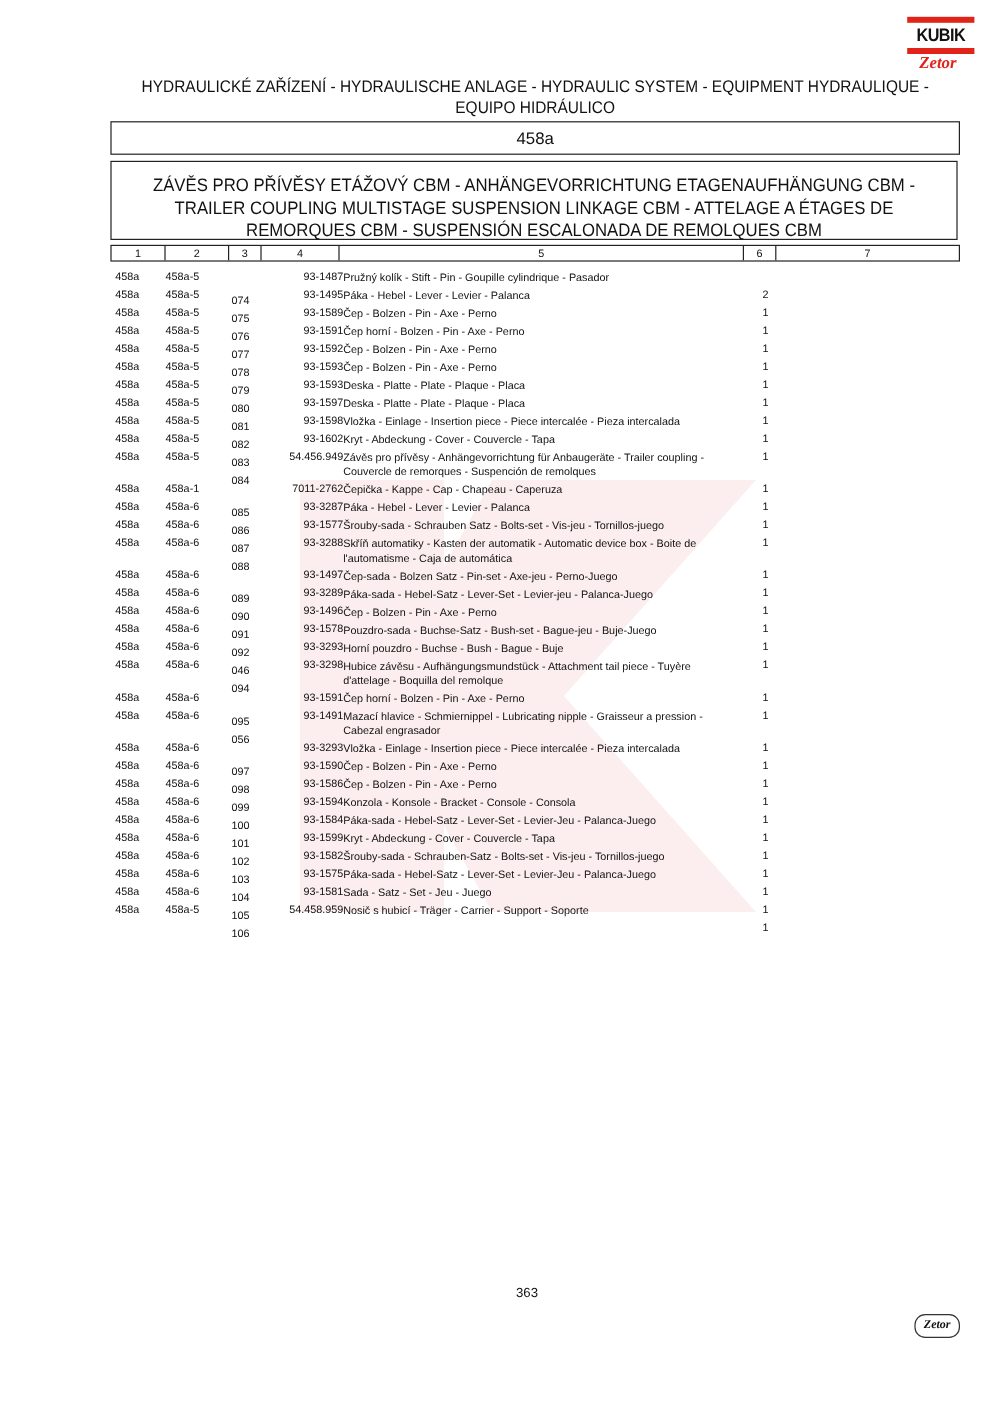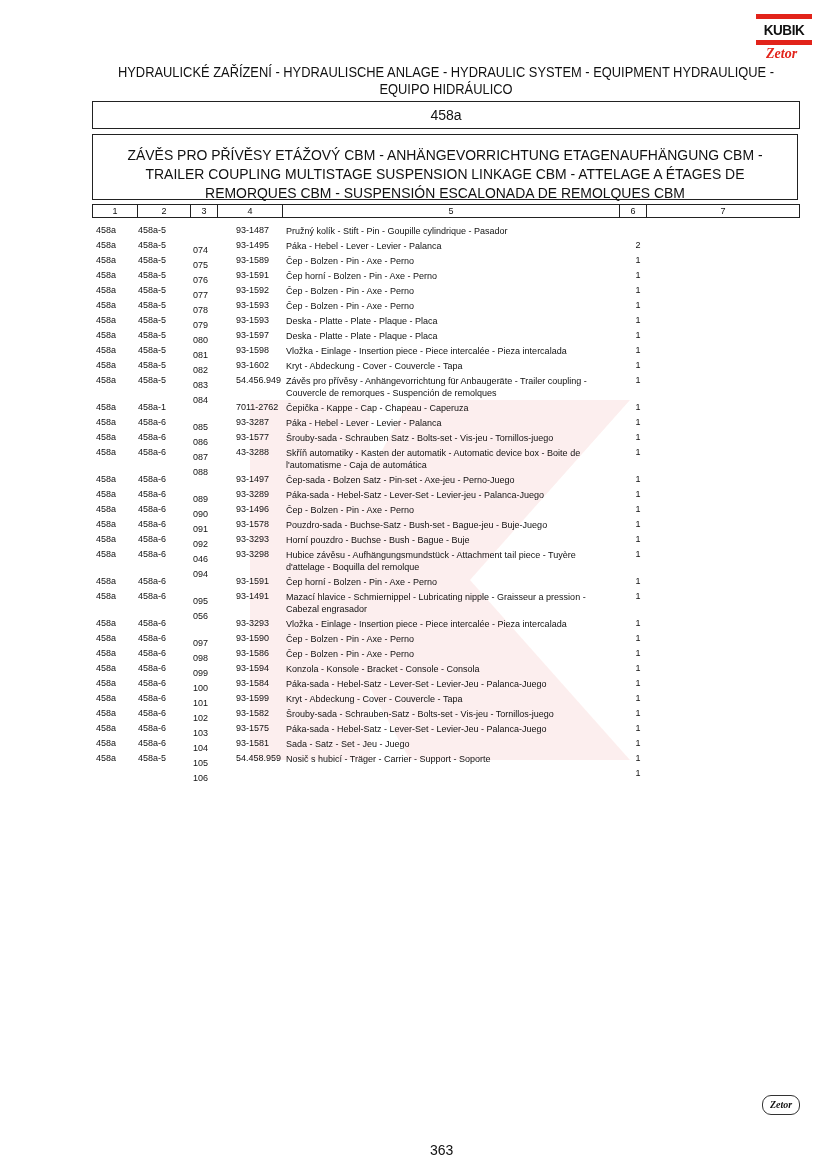--- a/index.html
+++ b/index.html
@@ -21,25 +21,25 @@
                    padding-top:10px; box-sizing:border-box; }
   .section-title span { display:inline-block; transform:scaleX(0.93); }
   .col-header { position:absolute; left:92px; top:204px; width:706px; height:12px;
                 border:1px solid #222; font-size:9px; line-height:12px; box-sizing:content-box; }
   .col-header div { position:absolute; top:0; height:12px; text-align:center; border-right:1px solid #222; }
   .rows { position:absolute; left:0; top:223px; width:826px; }
   .row { position:relative; font-size:9px; line-height:15.4px; }
   .row .c1 { position:absolute; left:96px; width:40px; }
   .row .c2 { position:absolute; left:138px; width:50px; }
   .row .c3 { position:absolute; left:193px; width:25px;margin-top:20px; }
-  .row .c4 { position:absolute; left:236px; width:60px; }
+  .row .c4 { position:absolute; left:226px; width:60px;text-align:right; }
   .row .c5 { position:relative; margin-left:286px; width:330px; line-height:12px; padding:2px 0 1px 0; }
   .row .c6 { position:absolute; left:634px; width:8px; text-align:center; }
   .watermark { position:absolute; left:250px; top:400px; width:380px; height:360px; opacity:0.07; }
-  .page-num { position:absolute; left:430px; top:1142px; font-size:14px; }
+  .page-num { position:absolute; left:430px; top:1072px; font-size:11px; }
   .footer-logo { position:absolute; left:762px; top:1095px; width:36px; height:18px;
                  border:1px solid #333; border-radius:9px; font-style:italic; font-weight:bold;
                  font-size:10px; text-align:center; line-height:18px; font-family:"Liberation Serif", serif; }
 </style>
 </head>
 <body>
 
 <div class="logo">
   <div class="bar" style="top:0"></div>
   <div class="kubik">KUBIK</div>
@@ -176,21 +176,21 @@
       <div class="c2">458a-6</div>
       <div class="c3">087</div>
       <div class="c4">93-1577</div>
       <div class="c5">Šrouby-sada - Schrauben Satz - Bolts-set - Vis-jeu - Tornillos-juego</div>
       <div class="c6">1</div>
     </div>
     <div class="row">
       <div class="c1">458a</div>
       <div class="c2">458a-6</div>
       <div class="c3">088</div>
-      <div class="c4">43-3288</div>
+      <div class="c4">93-3288</div>
       <div class="c5">Skříň automatiky - Kasten der automatik - Automatic device box - Boite de l'automatisme - Caja de automática</div>
       <div class="c6">1</div>
     </div>
     <div class="row">
       <div class="c1">458a</div>
       <div class="c2">458a-6</div>
       <div class="c3">089</div>
       <div class="c4">93-1497</div>
       <div class="c5">Čep-sada - Bolzen Satz - Pin-set - Axe-jeu - Perno-Juego</div>
       <div class="c6">1</div>

